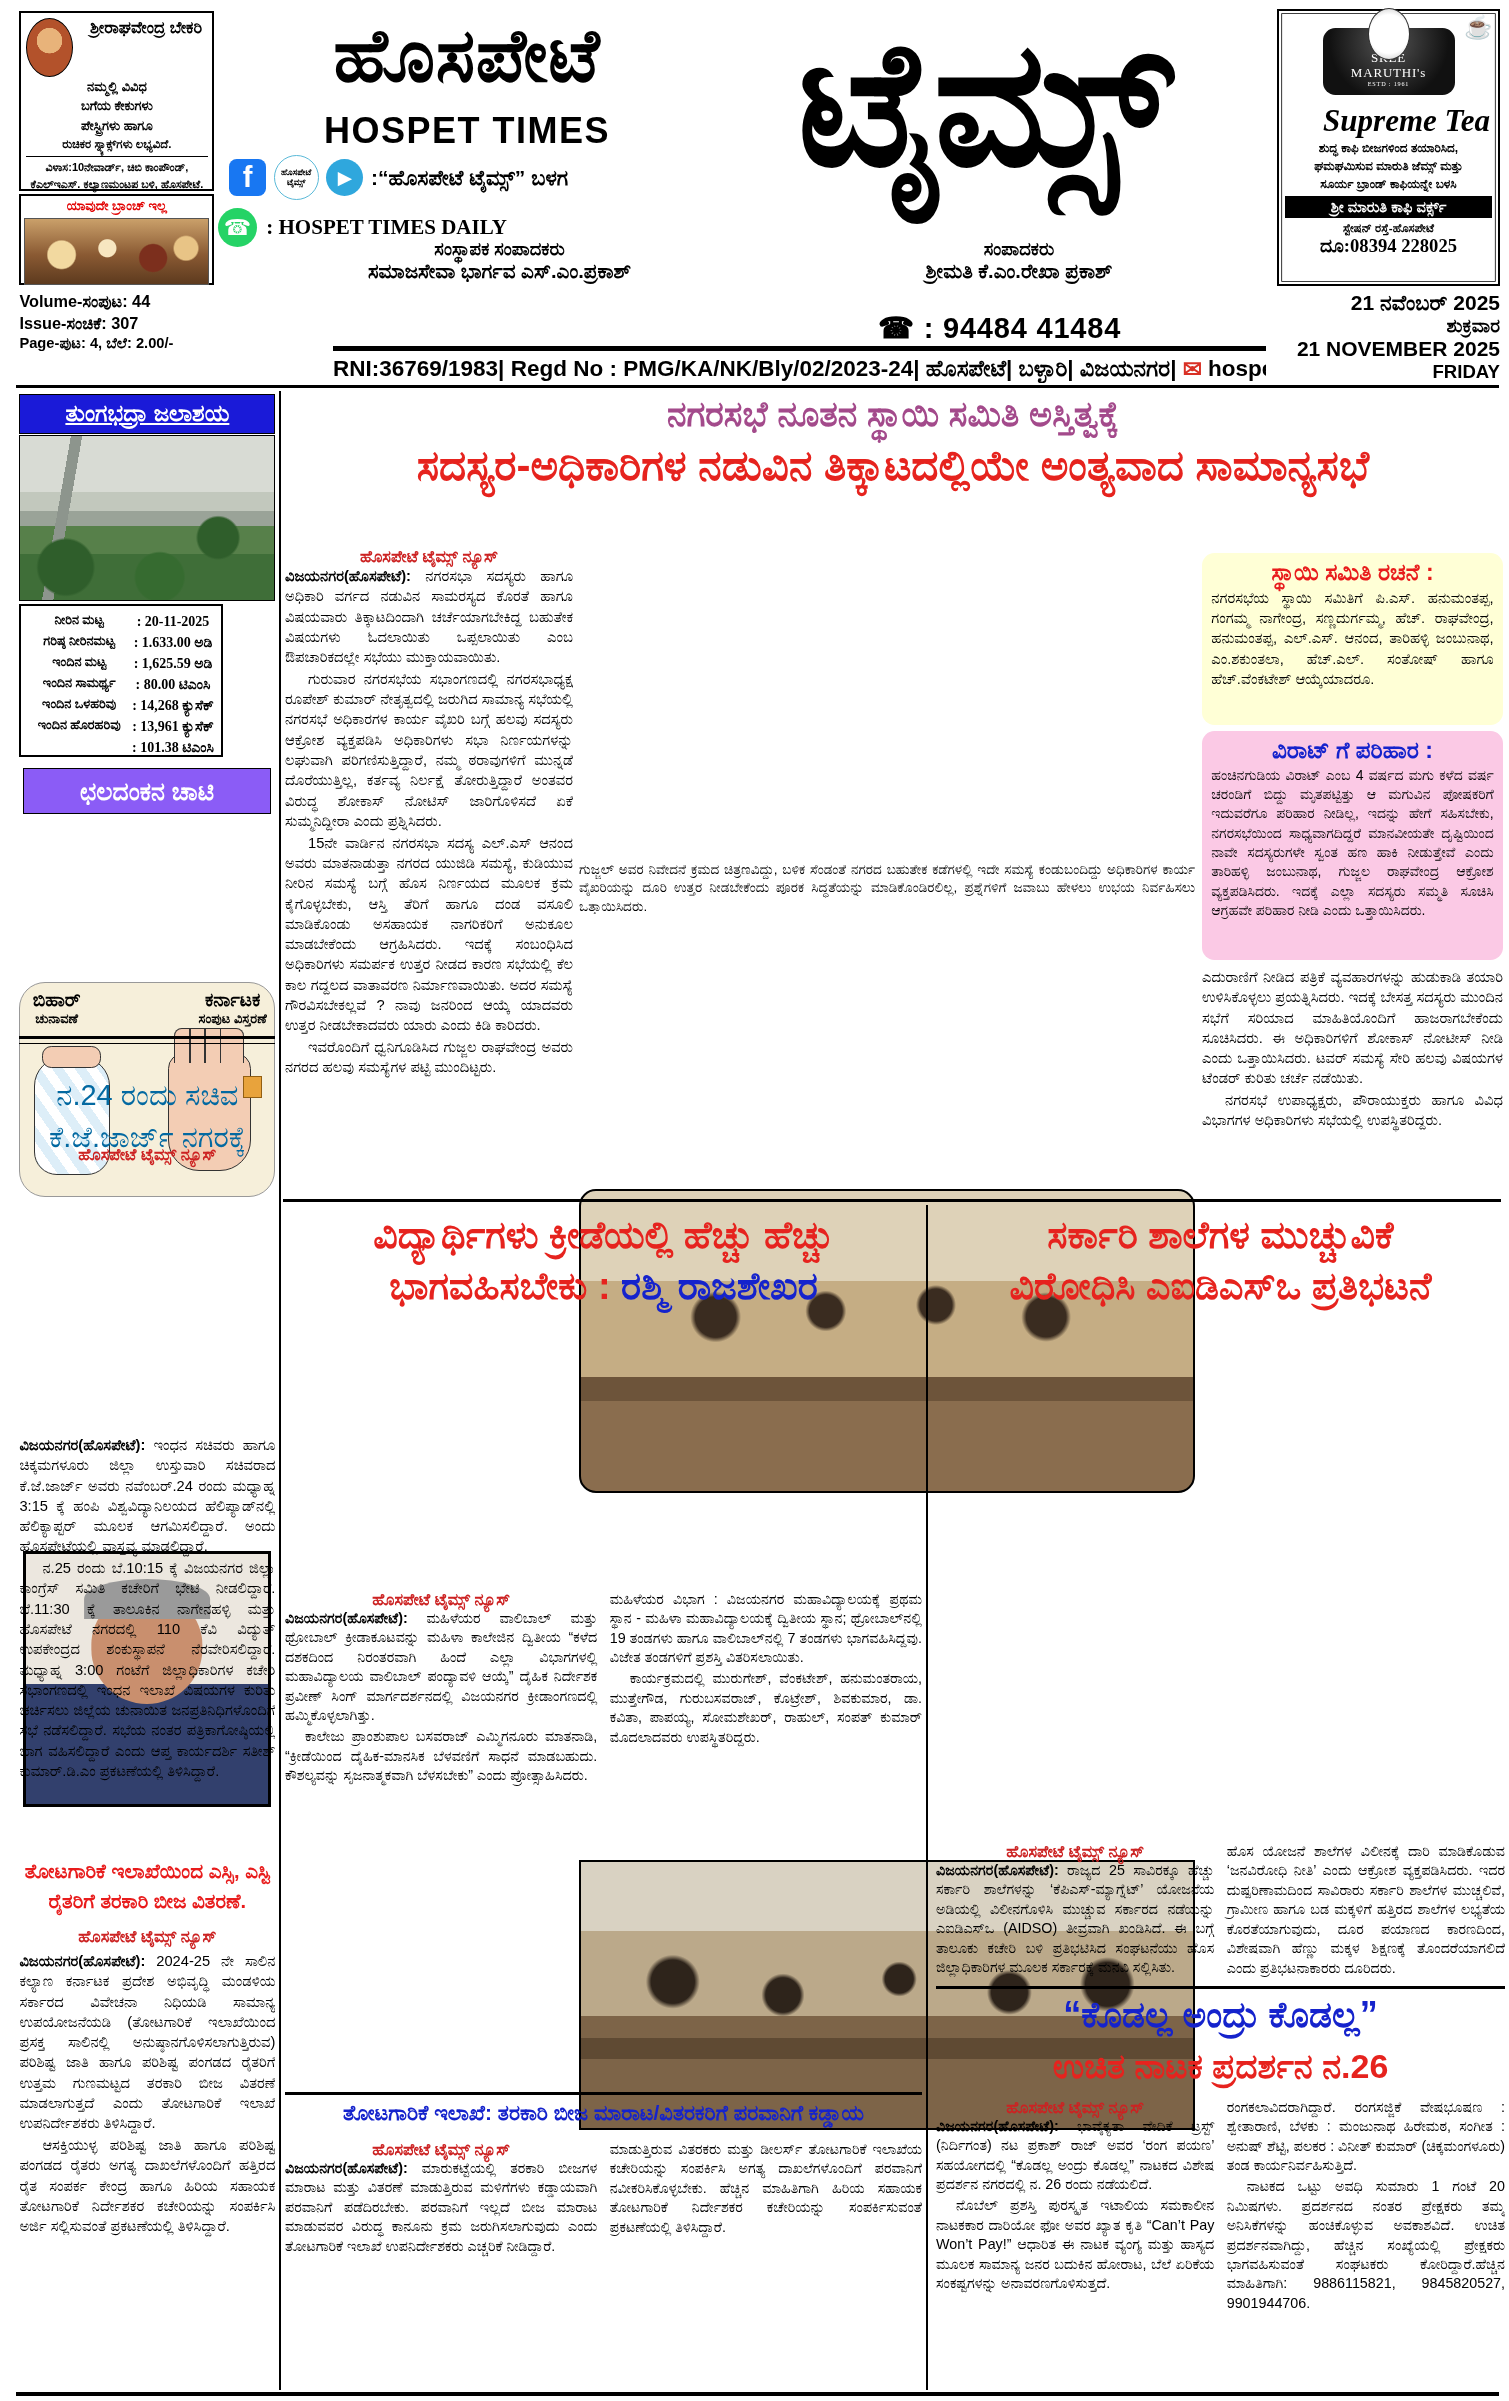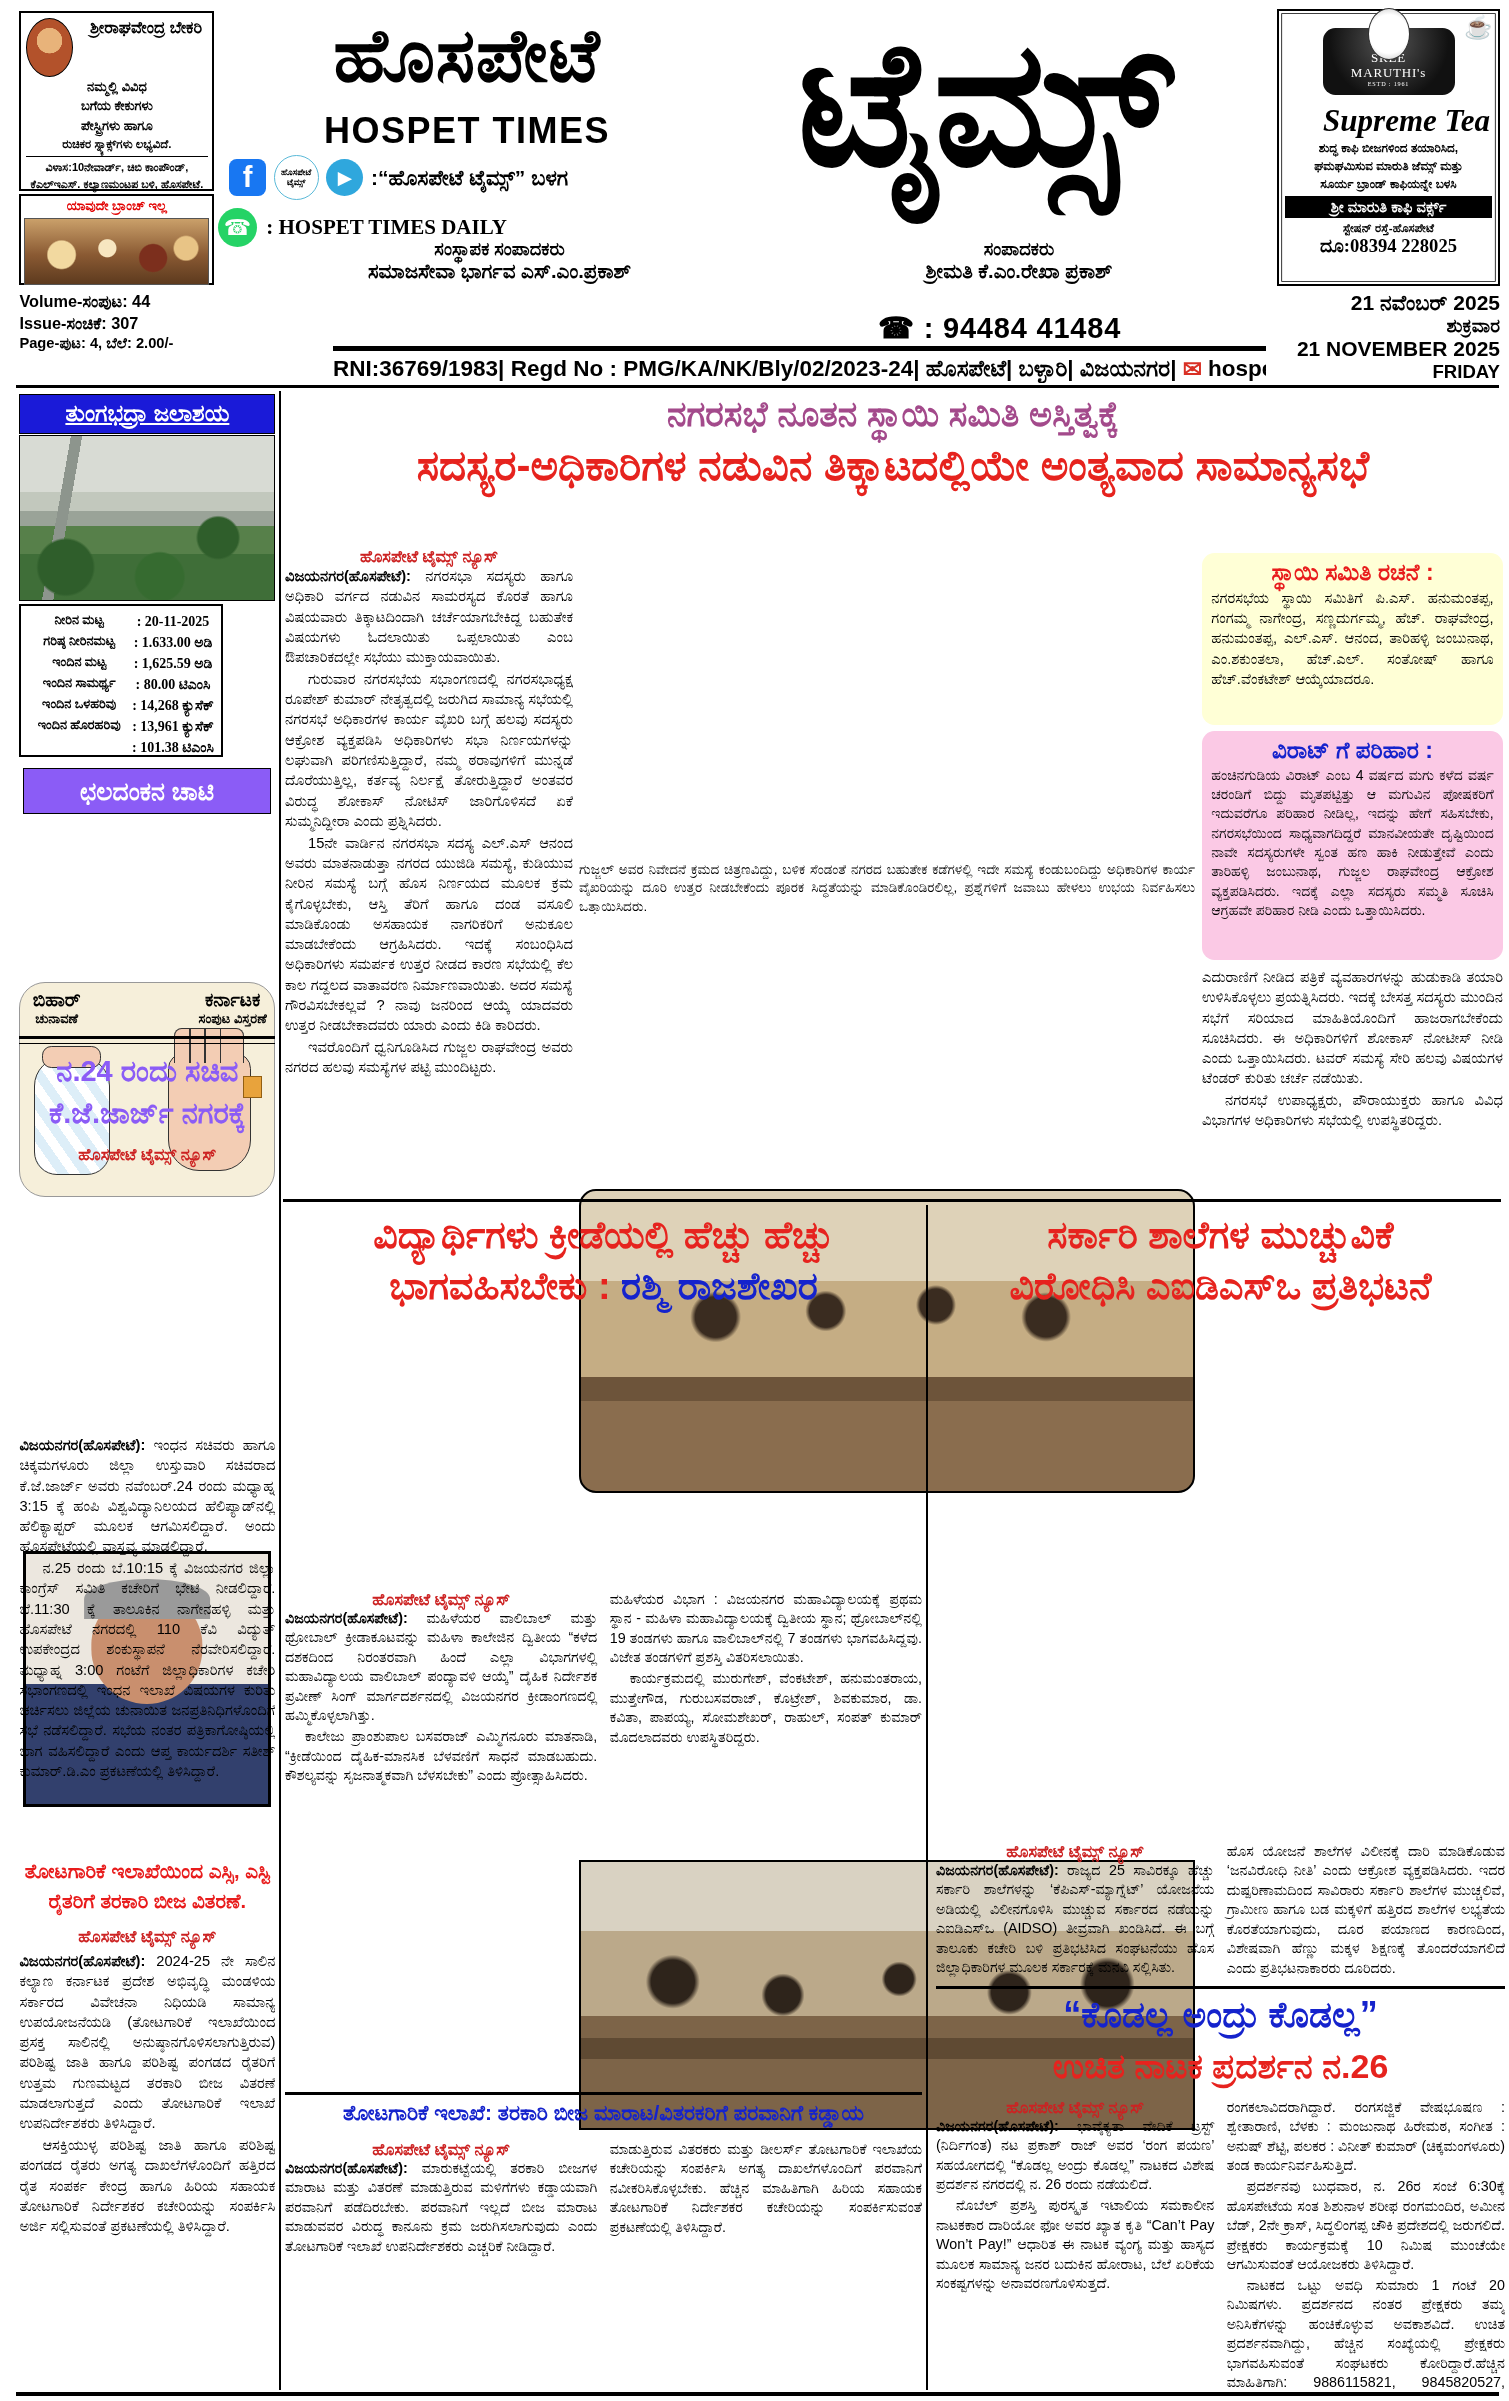--- a/index.html
+++ b/index.html
@@ -90,21 +90,21 @@
   .hand-left{left:14px;top:74px;width:74px;height:116px;border-radius:29px 29px 23px 23px;
      background:repeating-linear-gradient(55deg,#ddeef8 0 9.3px,#ffffff 9.3px 18.6px);}
   .hand-left:before{content:"";position:absolute;top:-12.4px;left:6.2px;width:57px;height:20px;border-radius:9.3px;
      background:#f3cdb4;border:1.5px solid #333;}
   .hand-right{right:23px;top:70px;width:81px;height:116px;border-radius:15.5px 15.5px 31px 31px;background:#f3cdb4;}
   .hand-right:before{content:"";position:absolute;top:-26px;left:4.6px;width:68px;height:34px;
      background:linear-gradient(90deg,#f3cdb4 0 14px,#333 14px 15.5px,#f3cdb4 15.5px 29px,#333 29px 31px,#f3cdb4 31px 45px,#333 45px 46px,#f3cdb4 46px 60px);
      border:1.5px solid #333;border-bottom:none;border-radius:7.7px 7.7px 0 0;}
   .chair{position:absolute;right:12.4px;top:93px;width:17px;height:20px;background:#e8a33c;border:0.8px solid #935f12;}
 
-  .min-head{color:#8b5cf6;font-size:29px;font-weight:bold;line-height:1.45;}
+  .min-head{color:#0369a1;font-size:29px;font-weight:normal;line-height:1.45;margin-top:24px;}
   .byline{color:#cc2222;font-weight:bold;font-size:16.3px;text-align:center;}
   .dateline{font-weight:bold;}
   .body-txt{font-size:14.7px;line-height:1.38;text-align:justify;}
   .body-txt p{margin:0 0 1.5px 0;}
   .body-txt p + p{text-indent:23px;}
   .portrait{border:3.1px solid #000;box-sizing:border-box;position:relative;
      background:linear-gradient(180deg,#ece7df 0 52%,#32406d 52% 100%);}
   .portrait:before{content:"";position:absolute;left:50%;top:16%;transform:translateX(-50%);
      width:46%;height:44%;border-radius:46% 46% 50% 50%;background:#c98f6e;}
   .portrait:after{content:"";position:absolute;left:50%;top:10%;transform:translateX(-50%);
@@ -404,20 +404,19 @@
   <div class="abs twocol clip" style="left:936px;top:2098px;width:569px;height:291px;">
     <div>
       <div class="byline">ಹೊಸಪೇಟೆ ಟೈಮ್ಸ್ ನ್ಯೂಸ್</div>
       <div class="small-body">
         <p><span class="dateline">ವಿಜಯನಗರ(ಹೊಸಪೇಟೆ):</span><span> ಭಾವೈಕ್ಯತಾ ವೇದಿಕೆ ಟ್ರಸ್ಟ್ (ನಿರ್ದಿಗಂತ) ನಟ ಪ್ರಕಾಶ್ ರಾಜ್ ಅವರ ‘ರಂಗ ಪಯಣ’ ಸಹಯೋಗದಲ್ಲಿ “ಕೊಡಲ್ಲ ಅಂದ್ರು ಕೊಡಲ್ಲ” ನಾಟಕದ ವಿಶೇಷ ಪ್ರದರ್ಶನ ನಗರದಲ್ಲಿ ನ. 26 ರಂದು ನಡೆಯಲಿದೆ.</span></p>
         <p>ನೊಬೆಲ್ ಪ್ರಶಸ್ತಿ ಪುರಸ್ಕೃತ ಇಟಾಲಿಯ ಸಮಕಾಲೀನ ನಾಟಕಕಾರ ದಾರಿಯೋ ಫೋ ಅವರ ಖ್ಯಾತ ಕೃತಿ “Can’t Pay Won’t Pay!” ಆಧಾರಿತ ಈ ನಾಟಕ ವ್ಯಂಗ್ಯ ಮತ್ತು ಹಾಸ್ಯದ ಮೂಲಕ ಸಾಮಾನ್ಯ ಜನರ ಬದುಕಿನ ಹೋರಾಟ, ಬೆಲೆ ಏರಿಕೆಯ ಸಂಕಷ್ಟಗಳನ್ನು ಅನಾವರಣಗೊಳಿಸುತ್ತದೆ.</p>
       </div>
     </div>
     <div class="small-body">
       <p>ರಂಗಕಲಾವಿದರಾಗಿದ್ದಾರೆ. ರಂಗಸಜ್ಜಿಕೆ ವೇಷಭೂಷಣ : ಶ್ವೇತಾರಾಣಿ, ಬೆಳಕು : ಮಂಜುನಾಥ ಹಿರೇಮಠ, ಸಂಗೀತ : ಅನುಷ್ ಶೆಟ್ಟಿ, ಪಲಕರ : ವಿನೀತ್ ಕುಮಾರ್ (ಚಿಕ್ಕಮಂಗಳೂರು) ತಂಡ ಕಾರ್ಯನಿರ್ವಹಿಸುತ್ತಿದೆ.</p>
-      <p>ಪ್ರದರ್ಶನವು ಬುಧವಾರ, ನ. 26ರ ಸಂಜೆ 6:30ಕ್ಕೆ ಹೊಸಪೇಟೆಯ ಸಂತ ಶಿಶುನಾಳ ಶರೀಫ ರಂಗಮಂದಿರ, ಅಮೀನ ಬೆಡ್, 2ನೇ ಕ್ರಾಸ್, ಸಿದ್ಧಲಿಂಗಪ್ಪ ಚೌಕಿ ಪ್ರದೇಶದಲ್ಲಿ ಜರುಗಲಿದೆ. ಪ್ರೇಕ್ಷಕರು ಕಾರ್ಯಕ್ರಮಕ್ಕೆ 10 ನಿಮಿಷ ಮುಂಚೆಯೇ ಆಗಮಿಸುವಂತೆ ಆಯೋಜಕರು ತಿಳಿಸಿದ್ದಾರೆ.</p>
       <p>ನಾಟಕದ ಒಟ್ಟು ಅವಧಿ ಸುಮಾರು 1 ಗಂಟೆ 20 ನಿಮಿಷಗಳು. ಪ್ರದರ್ಶನದ ನಂತರ ಪ್ರೇಕ್ಷಕರು ತಮ್ಮ ಅನಿಸಿಕೆಗಳನ್ನು ಹಂಚಿಕೊಳ್ಳುವ ಅವಕಾಶವಿದೆ. ಉಚಿತ ಪ್ರದರ್ಶನವಾಗಿದ್ದು, ಹೆಚ್ಚಿನ ಸಂಖ್ಯೆಯಲ್ಲಿ ಪ್ರೇಕ್ಷಕರು ಭಾಗವಹಿಸುವಂತೆ ಸಂಘಟಕರು ಕೋರಿದ್ದಾರೆ.ಹೆಚ್ಚಿನ ಮಾಹಿತಿಗಾಗಿ: 9886115821, 9845820527, 9901944706.</p>
     </div>
   </div>
 
   <div class="abs hline" style="left:15.5px;top:2392px;width:1483px;height:3.9px;"></div>
 </div>
 
 
 </body></html>

